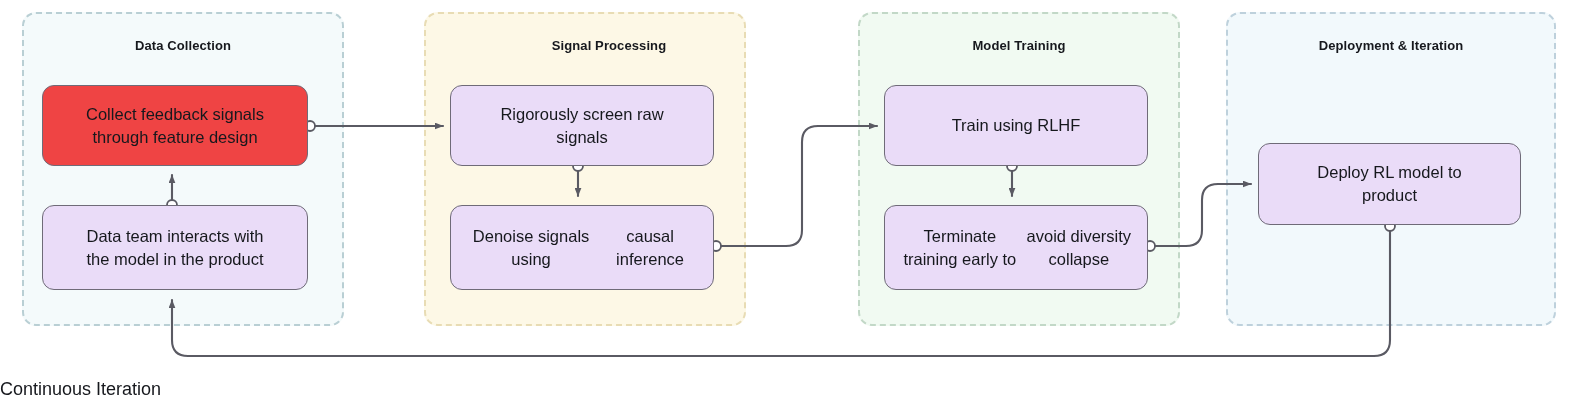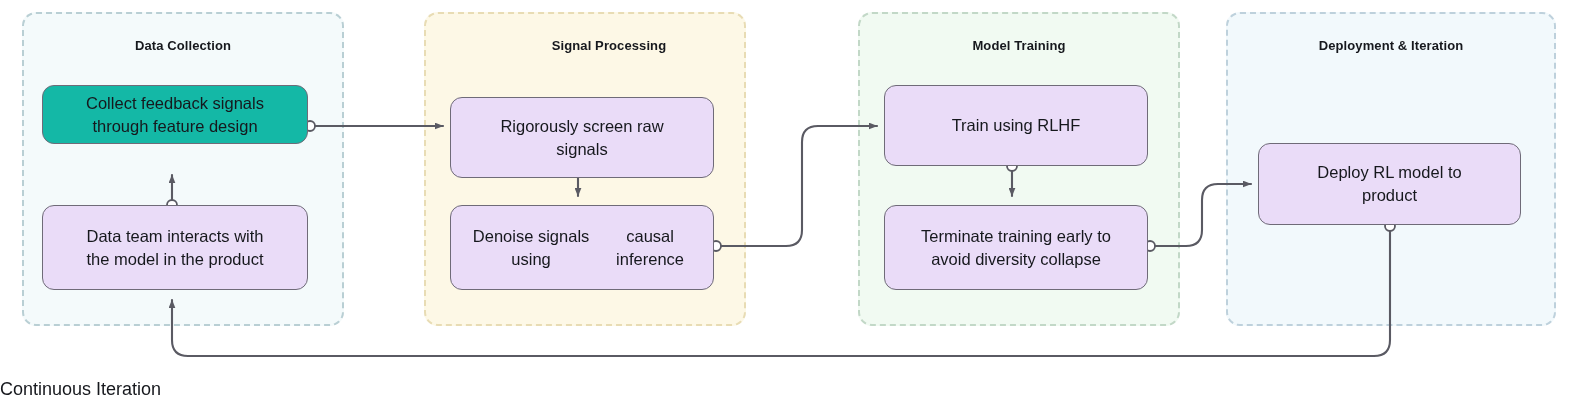--- a/index.html
+++ b/index.html
@@ -118,46 +118,46 @@
         <circle cx="716" cy="246" r="5" class="edge-dot"></circle>
         <path d="M 1012 168 L 1012 196" class="edge-path" marker-end="url(#arrowhead)"></path>
         <circle cx="1012" cy="166" r="5" class="edge-dot"></circle>
         <path d="M 1152 246 L 1186 246 Q 1202 246 1202 230 L 1202 200 Q 1202 184 1218 184 L 1251 184" class="edge-path" marker-end="url(#arrowhead)"></path>
         <circle cx="1150" cy="246" r="5" class="edge-dot"></circle>
         <path d="M 1390 228 L 1390 340 Q 1390 356 1374 356 L 188 356 Q 172 356 172 340 L 172 300" class="edge-path" marker-end="url(#arrowhead)"></path>
         <circle cx="1390" cy="226" r="5" class="edge-dot"></circle>
       </g>
   </svg>
 
-  <div class="node" id="nd0" style="left: 42px; top: 85px; width: 266px; height: 59px; flex-direction: column; background: #14b8a6; border-color: rgb(111, 107, 120); color: rgb(22, 24, 29);">
+  <div class="node" id="nd0" style="left: 42px; top: 85px; width: 266px; height: 81px; flex-direction: column; background: #ef4444; border-color: rgb(111, 107, 120); color: rgb(22, 24, 29);">
     <span>Collect feedback signals</span>
     <span>through feature design</span>
   </div>
 
   <div class="node" id="nd1" style="left: 42px; top: 205px; width: 266px; height: 85px; flex-direction: column; background: rgb(234, 220, 248); border-color: rgb(111, 107, 120); color: rgb(22, 24, 29);">
     <span>Data team interacts with</span>
     <span>the model in the product</span>
   </div>
 
-  <div class="node" id="nd2" style="left: 450px; top: 85px; width: 264px; height: 81px; flex-direction: column; background: rgb(234, 220, 248); border-color: rgb(111, 107, 120); color: rgb(22, 24, 29); margin-top: 12px;">
+  <div class="node" id="nd2" style="left: 450px; top: 85px; width: 264px; height: 81px; flex-direction: column; background: rgb(234, 220, 248); border-color: rgb(111, 107, 120); color: rgb(22, 24, 29);">
     <span>Rigorously screen raw</span>
     <span>signals</span>
   </div>
 
   <div class="node" id="nd3" style="left: 450px; top: 205px; width: 264px; height: 85px; flex-direction: row; background: rgb(234, 220, 248); border-color: rgb(111, 107, 120); color: rgb(22, 24, 29); justify-content: flex-end;">
     <span>Denoise signals using</span>
     <span>causal inference</span>
   </div>
 
   <div class="node" id="nd4" style="left: 884px; top: 85px; width: 264px; height: 81px; flex-direction: column; background: rgb(234, 220, 248); border-color: rgb(111, 107, 120); color: rgb(22, 24, 29);">
     <span>Train using RLHF</span>
 
   </div>
 
-  <div class="node" id="nd5" style="left: 884px; top: 205px; width: 264px; height: 85px; flex-direction: column; background: rgb(234, 220, 248); border-color: rgb(111, 107, 120); color: rgb(22, 24, 29);">
+  <div class="node" id="nd5" style="left: 884px; top: 205px; width: 264px; height: 85px; flex-direction: row; background: rgb(234, 220, 248); border-color: rgb(111, 107, 120); color: rgb(22, 24, 29);">
     <span>Terminate training early to</span>
     <span>avoid diversity collapse</span>
   </div>
 
   <div class="node" id="nd6" style="left: 1258px; top: 143px; width: 263px; height: 82px; flex-direction: column; background: rgb(234, 220, 248); border-color: rgb(111, 107, 120); color: rgb(22, 24, 29); padding-left: 12px;">
     <span>Deploy RL model to</span>
     <span>product</span>
   </div>
 
   <div class="loop-label" id="looplbl" style="left: 0px; width: 1576px; top: 379px;">Continuous Iteration</div>

